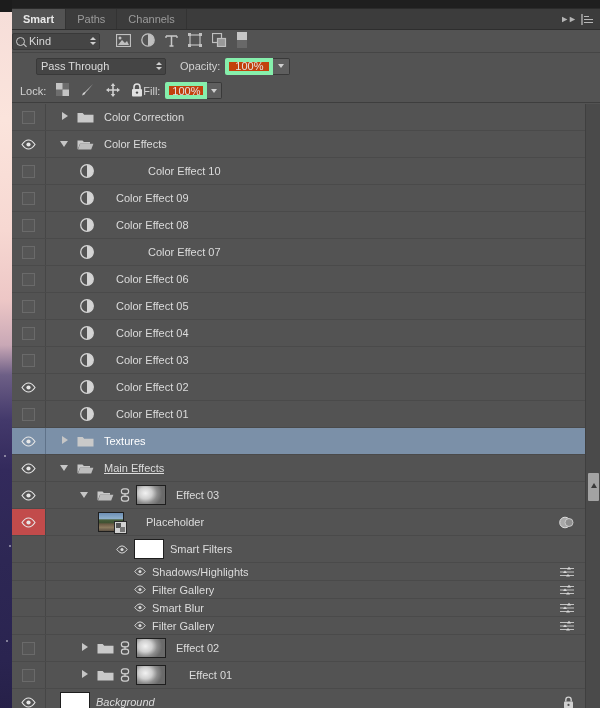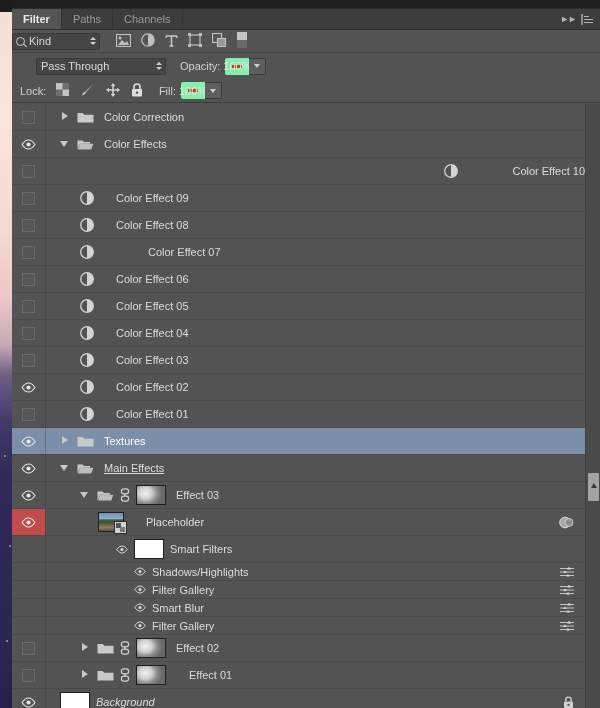--- a/index.html
+++ b/index.html
@@ -201,23 +201,23 @@
     color: #dcdcdc;
   }
   .fld-label {
     font-size: 11px;
     color: #d2d2d2;
     margin-left: 14px;
     margin-right: 5px;
     white-space: nowrap;
   }
   .num-field {
-    width: 24px; height: 17px;
+    width: 48px; height: 17px;
     background: #c2410c;
-    border: 7px solid #86efac;
+    border: 4px solid #86efac;
     border-radius: 2px 0 0 2px;
     display: flex;
     align-items: center;
     justify-content: center;
     font-size: 11px;
     color: #e2e2e2;
     box-sizing: border-box;
     cursor: text;
   }
   .num-arrow {
@@ -416,21 +416,21 @@
   <div class="speck" style="left:6px;  top:640px;"></div>
   <div class="speck" style="left:15px; top:680px;"></div>
 </div>
 
 <div id="panel">
 
   <div id="top-strip"></div>
 
   <div id="tab-bar">
     <div class="tab active">
-      <span>Filter</span>
+      <span>Smart</span>
     </div>
     <div class="tab">
       <span>Paths</span>
     </div>
     <div class="tab">
       <span>Channels</span>
     </div>
     <div id="tab-spacer"></div>
     <div id="tab-right">
       <span class="chev-dbl">►►</span>
@@ -585,21 +585,21 @@
               <path d="M3.2 5.8 H16.4 L14.2 11.5 H1 Z" fill="#bdbdbd"></path>
             </svg>
           </span>
           <span class="lbl" style="margin-left: 4px;">Color Effects</span>
         </div>
       </div>
       <div class="row">
         <div class="eye-col">
           <span class="eye-empty"></span>
         </div>
-        <div class="row-body" style="padding-left: 34px; gap: 22px; justify-content: flex-end;">
+        <div class="row-body" style="padding-left: 34px; gap: 22px;">
           <span style="display: flex;">
             <svg width="14" height="14" viewBox="0 0 14 14">
               <circle cx="7" cy="7" r="6.3" fill="none" stroke="#d4d4d4" stroke-width="1.3"></circle>
               <path d="M7 0.8 A6.2 6.2 0 0 1 7 13.2 Z" fill="#d4d4d4"></path>
             </svg>
           </span>
           <span style="width: 10px;"></span>
           <span class="lbl">Color Effect 10</span>
         </div>
       </div>

